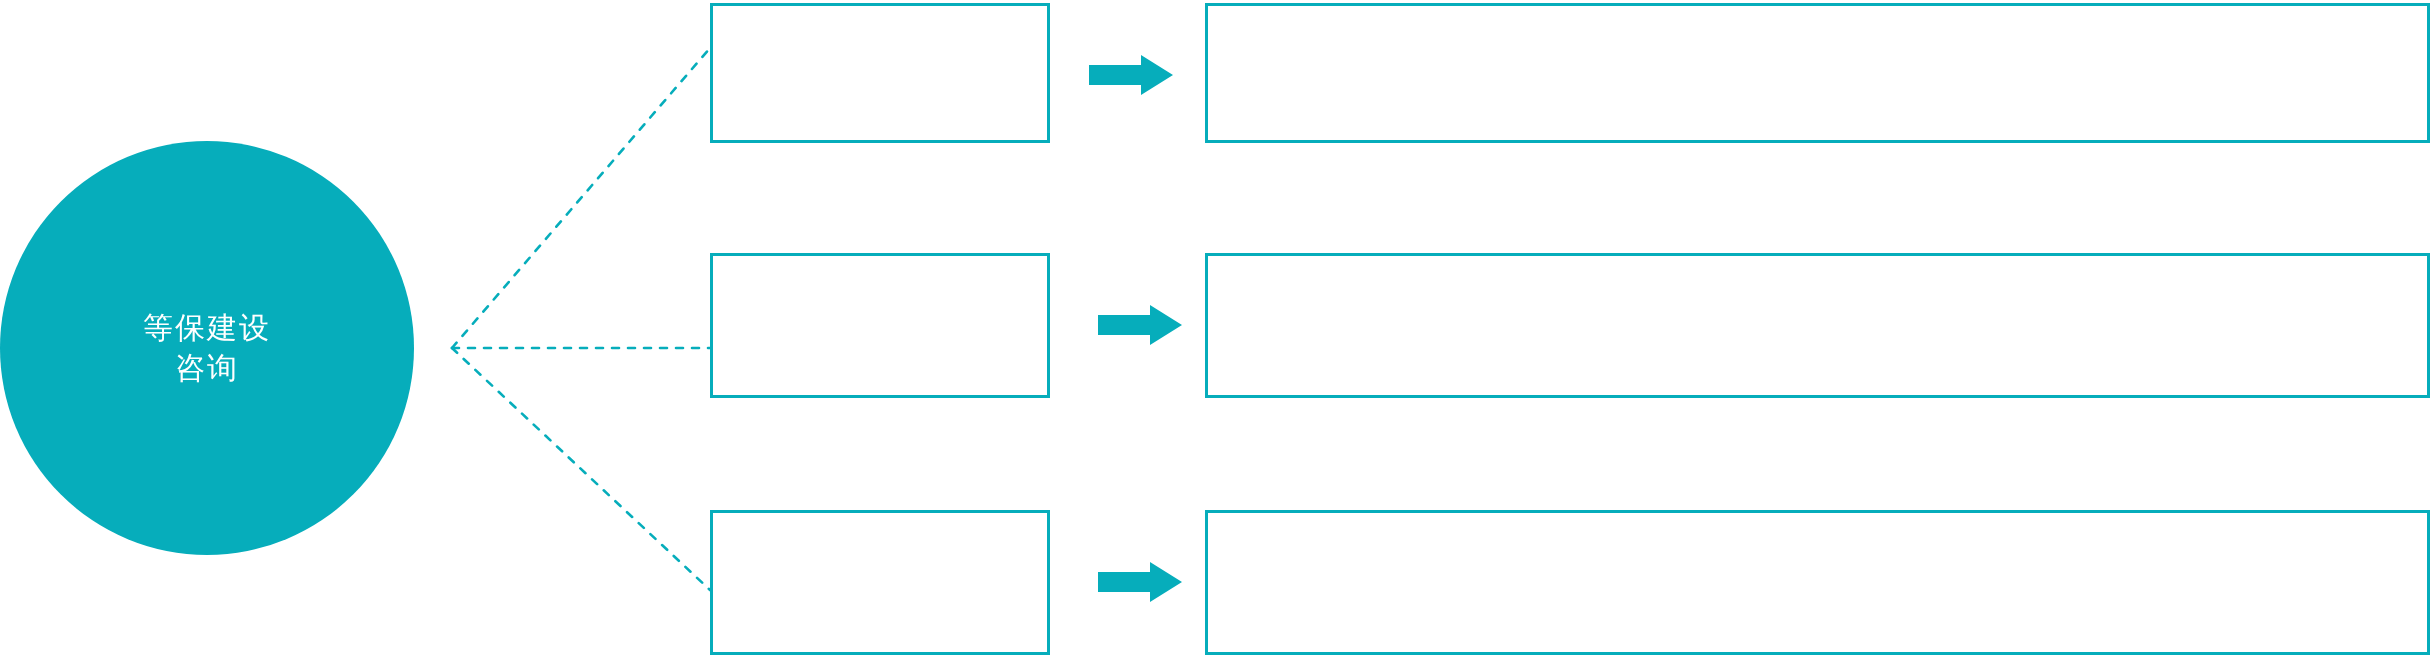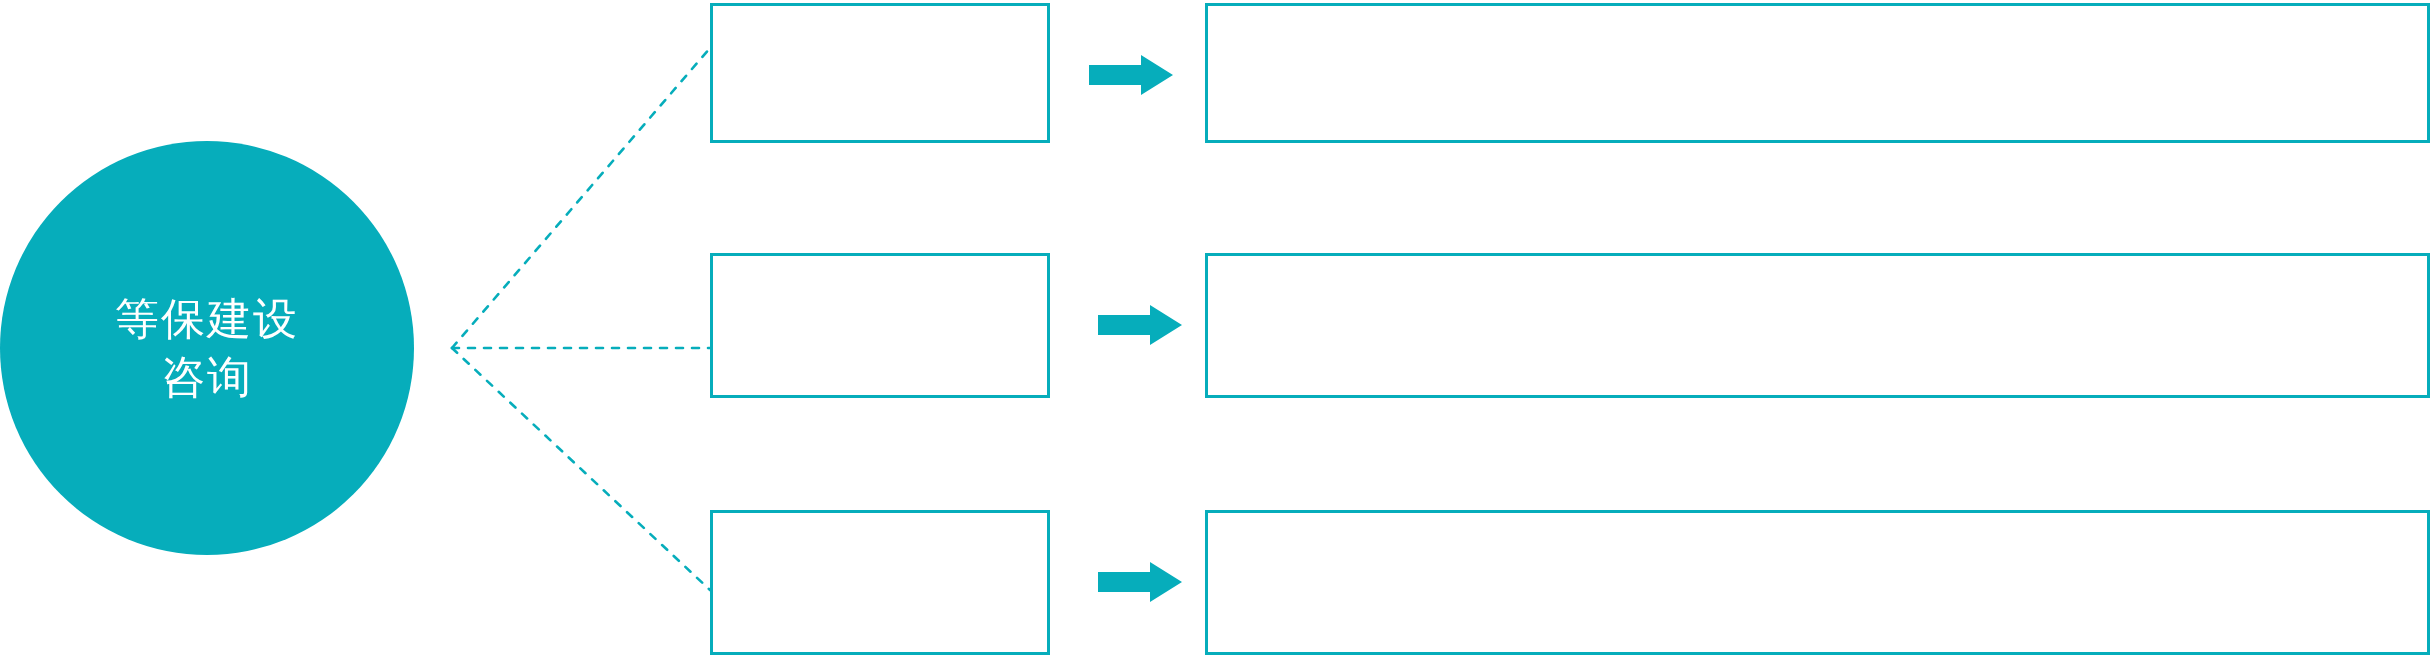--- a/index.html
+++ b/index.html
@@ -29,21 +29,21 @@
     border-radius: 50%;
     background: #06ADBB;
     display: flex;
     flex-direction: column;
     align-items: center;
     justify-content: center;
     box-sizing: border-box;
   }
   .hub-line {
     color: #ffffff;
-    font-size: 44px;
+    font-size: 30px;
     line-height: 1.32;
     letter-spacing: 2px;
     font-weight: 400;
     text-align: center;
     white-space: nowrap;
   }
 
   
   .connectors {
     position: absolute;

